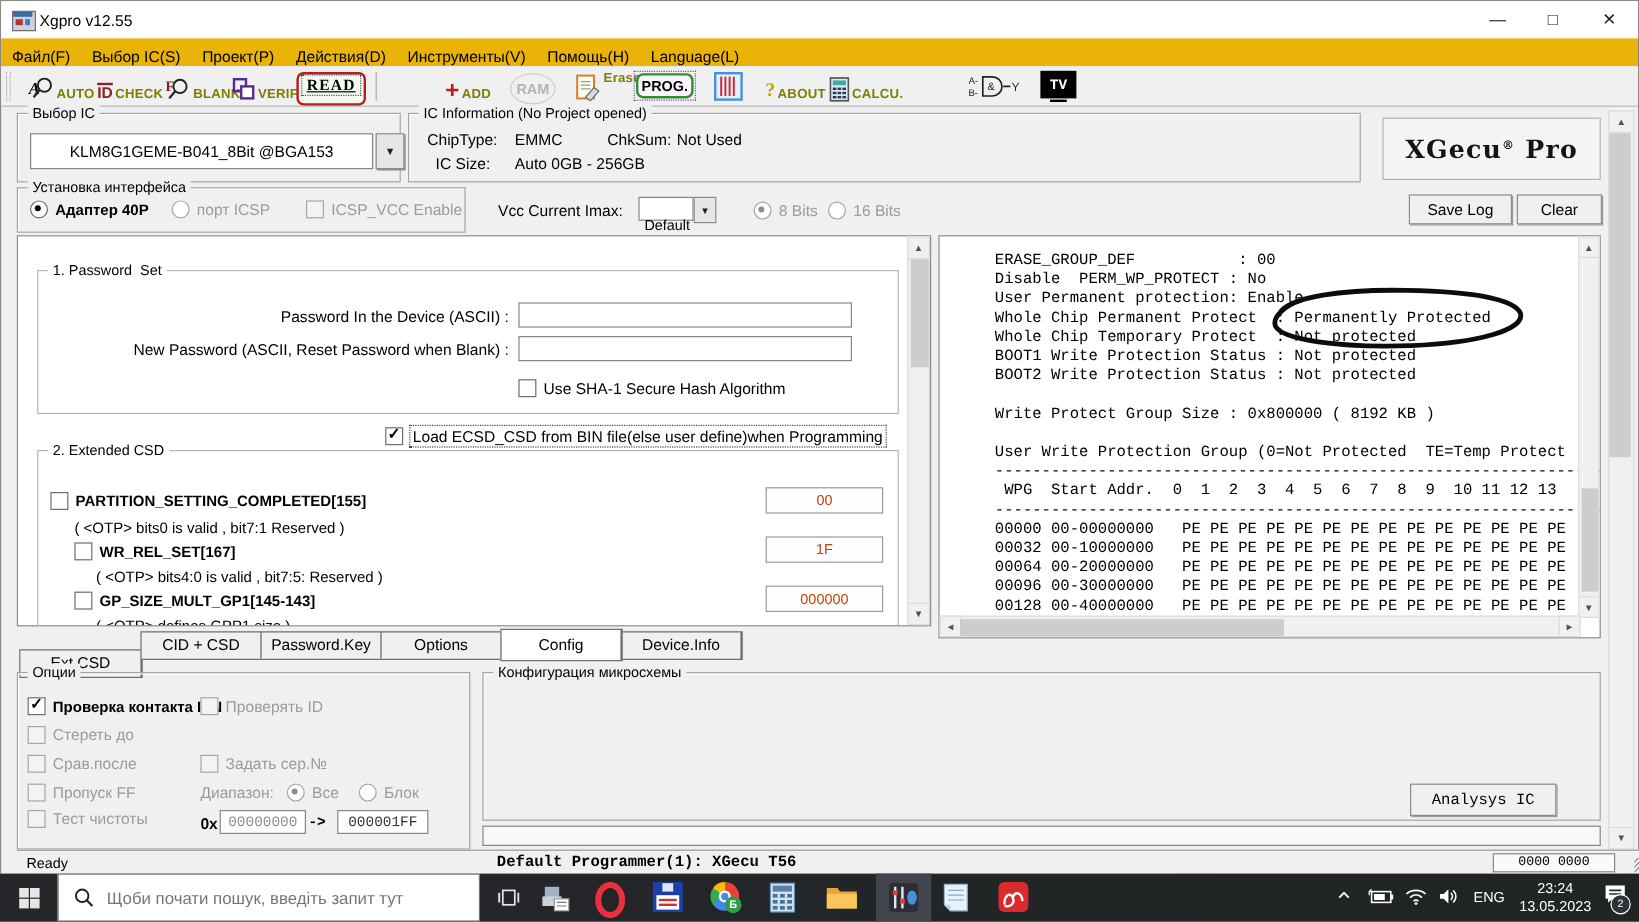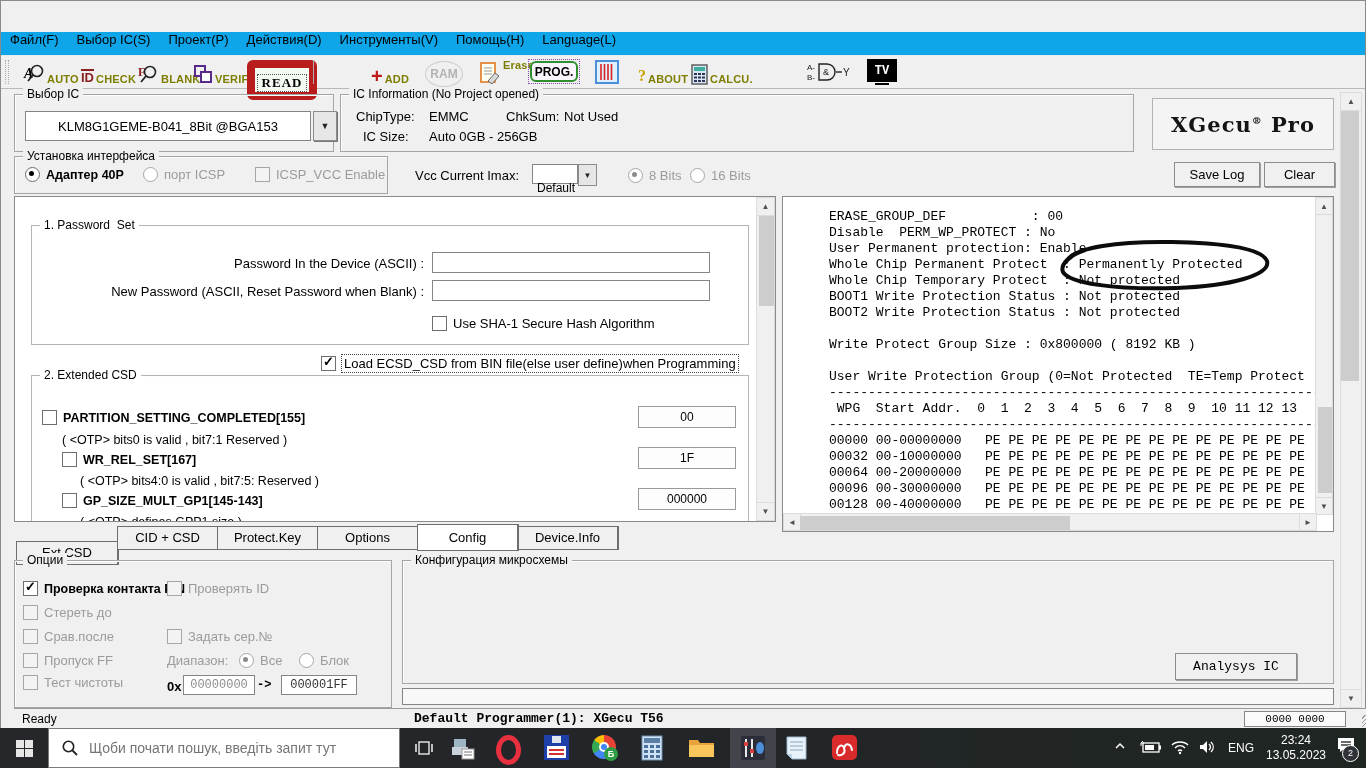--- a/index.html
+++ b/index.html
@@ -4,33 +4,33 @@
 <style>
   html,body{margin:0;padding:0;background:#000;}
   .screen{position:relative;width:1366px;height:768px;overflow:hidden;
     font-family:"Liberation Sans",sans-serif;background:#f0f0f0;color:#000;}
   .abs{position:absolute;}
   .appwin{position:absolute;left:0;top:0;width:1366px;height:728px;background:#f0f0f0;
     box-shadow:inset 1px 0 #8a8a8a, inset -1px 0 #8a8a8a, inset 0 1px #8a8a8a;}
   .titlebar{position:absolute;left:1px;top:1px;width:1364px;height:31px;background:#fff;}
   .wtitle{position:absolute;left:32px;top:9px;font-size:13px;}
   .wbtn{position:absolute;top:0;height:31px;text-align:center;line-height:31px;font-size:14px;color:#222;}
-  .menubar{position:absolute;left:1px;top:32px;width:1364px;height:23px;background:#0ea5e9;display:flex;align-items:flex-start;border-bottom:1px solid #e9e9e9;}
+  .menubar{position:absolute;left:1px;top:32px;width:1364px;height:23px;background:#eab308;display:flex;align-items:flex-end;border-bottom:1px solid #e9e9e9;}
   .mitem{font-size:13px;padding:0 9px;white-space:nowrap;}
   .toolbar{position:absolute;left:1px;top:56px;width:1364px;height:32px;background:#f0f0f0;border-bottom:1px solid #b9b9b9;}
   .tlabel{font-size:11px;color:#7e7e00;font-weight:bold;letter-spacing:.2px;}
   .titem{position:absolute;display:flex;align-items:flex-end;gap:2px;height:26px;top:3px;}
   .group{position:absolute;border:1px solid #a5a5a5;box-shadow:1px 1px 0 #fdfdfd inset;}
   .legend{position:absolute;top:-8px;left:8px;background:#f0f0f0;padding:0 4px;font-size:12px;line-height:14px;white-space:pre;}
   .legend-w{background:#fff;}
   .panel{position:absolute;background:#fff;border:1px solid #8a8a8a;}
   .sunken{background:#fff;border:1px solid #858585;}
   .btn{position:absolute;background:#f0f0f0;border:1px solid #8c8c8c;font-size:13px;text-align:center;color:#000;box-shadow:1px 1px 0 #9d9d9d;}
   .txt{position:absolute;background:#fff;border:1px solid #858585;font-size:13px;padding:0 4px;font-family:"Liberation Sans",sans-serif;}
-  .valbox{position:absolute;background:#fdfdfd;border:1px solid #9a9a9a;font-size:12px;color:#000000;text-align:center;line-height:20px;}
+  .valbox{position:absolute;background:#fdfdfd;border:1px solid #9a9a9a;font-size:12px;color:#c2410c;text-align:center;line-height:20px;}
   .cb{display:inline-block;width:13px;height:13px;background:#fff;border:1px solid #6e6e6e;position:relative;flex:none;}
   .cb.checked::before{content:"✓";position:absolute;left:1px;top:-3px;font-size:13px;font-weight:bold;color:#000;}
   .cb.dis{border-color:#a6a6a6;background:#f3f3f3;}
   .rb{display:inline-block;width:13px;height:13px;background:#fff;border:1px solid #6e6e6e;border-radius:50%;position:relative;flex:none;}
   .rb.sel::before{content:"";position:absolute;left:3px;top:3px;width:5px;height:5px;border-radius:50%;background:#000;}
   .rb.dis{border-color:#a6a6a6;}
   .rb.dis.sel::before{background:#8b8b8b;}
   .row{position:absolute;display:flex;align-items:center;gap:6px;font-size:13px;white-space:nowrap;}
   .dis{color:#9b9b9b;}
   .mono{font-family:"Liberation Mono","DejaVu Sans Mono",monospace;}
@@ -44,20 +44,32 @@
     background:linear-gradient(90deg,#26272b 0%,#232528 45%,#1f2622 100%);}
   .tray{color:#fff;font-size:12px;}
   .log-text{white-space:pre;font-family:"Liberation Mono","DejaVu Sans Mono",monospace;font-size:13px;line-height:16px;color:#000;}
 </style>
 </head>
 <body>
 
 <div class="screen">
   <div class="appwin">
 
+    <div class="titlebar">
+      <div class="abs" style="left:9px;top:8px;width:18px;height:15px;">
+        <div class="abs" style="left:0;top:0;width:18px;height:15px;background:#cdd3da;border:1px solid #6b7077;"></div>
+        <div class="abs" style="left:1px;top:1px;width:16px;height:4px;background:#3a6ea5;"></div>
+        <div class="abs" style="left:3px;top:7px;width:6px;height:5px;background:#b33;"></div>
+        <div class="abs" style="left:11px;top:7px;width:4px;height:5px;background:#47c;"></div>
+      </div>
+      <span class="wtitle">Xgpro v12.55</span>
+      <div class="wbtn" style="left:1224px;width:46px;">—</div>
+      <div class="wbtn" style="left:1270px;width:46px;">□</div>
+      <div class="wbtn" style="left:1316px;width:48px;">✕</div>
+    </div>
 
     <div class="menubar">
       <span class="mitem">Файл(F)</span>
       <span class="mitem">Выбор IC(S)</span>
       <span class="mitem">Проект(P)</span>
       <span class="mitem">Действия(D)</span>
       <span class="mitem">Инструменты(V)</span>
       <span class="mitem">Помощь(H)</span>
       <span class="mitem">Language(L)</span>
     </div>
@@ -85,21 +97,21 @@
           </svg>
         <span class="tlabel">BLANK</span>
       </div>
       <div class="titem" style="left:192px;">
         <svg width="20" height="22" viewBox="0 0 20 22">
             <rect x="2" y="3" width="10" height="10" fill="none" stroke="#5a2a8a" stroke-width="2"></rect>
             <rect x="8" y="9" width="10" height="10" fill="#fff" stroke="#5a2a8a" stroke-width="2"></rect>
           </svg>
         <span class="tlabel">VERIFY</span>
       </div>
-      <div class="abs" style="left:246px;top:4px;width:54px;height:24px;border:8px solid #b91c1c;border-radius:6px;background:#f2faf2;display:flex;align-items:flex-end;justify-content:center;">
+      <div class="abs" style="left:246px;top:4px;width:54px;height:24px;border:2px solid #b91c1c;border-radius:6px;background:#f2faf2;display:flex;align-items:flex-start;justify-content:center;text-decoration:underline;">
         <span style="border:1px dotted #555;padding:0 4px;font-family:'Liberation Serif',serif;font-weight:bold;font-size:13px;letter-spacing:1px;">READ</span>
       </div>
       <div class="abs" style="left:312px;top:4px;width:1px;height:24px;background:#adadad;"></div>
 
       <div class="titem" style="left:370px;">
         <span style="font-size:20px;font-weight:bold;color:#c01818;line-height:18px;">+</span>
         <span class="tlabel">ADD</span>
       </div>
       <div class="abs" style="left:424px;top:5px;width:36px;height:24px;border:1px solid #cccccc;border-radius:50%;display:flex;align-items:center;justify-content:center;">
         <span style="font-size:12px;font-weight:bold;color:#b3b3b3;">RAM</span>
@@ -301,21 +313,21 @@
       <div class="sb-btn" style="left:516px;bottom:0;width:16px;height:16px;">►</div>
       <div class="sb-thumb" style="left:17px;bottom:1px;width:270px;height:14px;"></div>
     </div>
 
     <svg class="abs" style="left:0;top:0;width:1366px;height:768px;pointer-events:none;z-index:5;" viewBox="0 0 1366 768">
       <path d="M1066,262 C1072,247 1122,241 1172,242 C1227,243 1262,249 1267,261 C1271,275 1231,286 1176,288 C1114,290 1069,283 1063,272 C1060,265 1069,255 1085,250" fill="none" stroke="#0c0c0c" stroke-width="4" stroke-linecap="round"></path>
     </svg>
 
     <div class="tab" style="left:16px;width:100px;margin-top:15px;">Ext.CSD</div>
     <div class="tab" style="left:117px;width:99px;">CID + CSD</div>
-    <div class="tab" style="left:217px;width:99px;">Protect.Key</div>
+    <div class="tab" style="left:217px;width:99px;">Password.Key</div>
     <div class="tab" style="left:317px;width:99px;">Options</div>
     <div class="tab active" style="left:417px;width:99px;">Config</div>
     <div class="tab" style="left:517px;width:99px;">Device.Info</div>
 
     <div class="group" style="left:14px;top:560px;width:376px;height:146px;">
       <span class="legend">Опции</span>
       <div class="row" style="left:8px;top:20px;">
           <span class="cb checked"></span>
           <span style="font-weight:bold;font-size:12.5px;">Проверка контакта PIN</span>
         </div>

